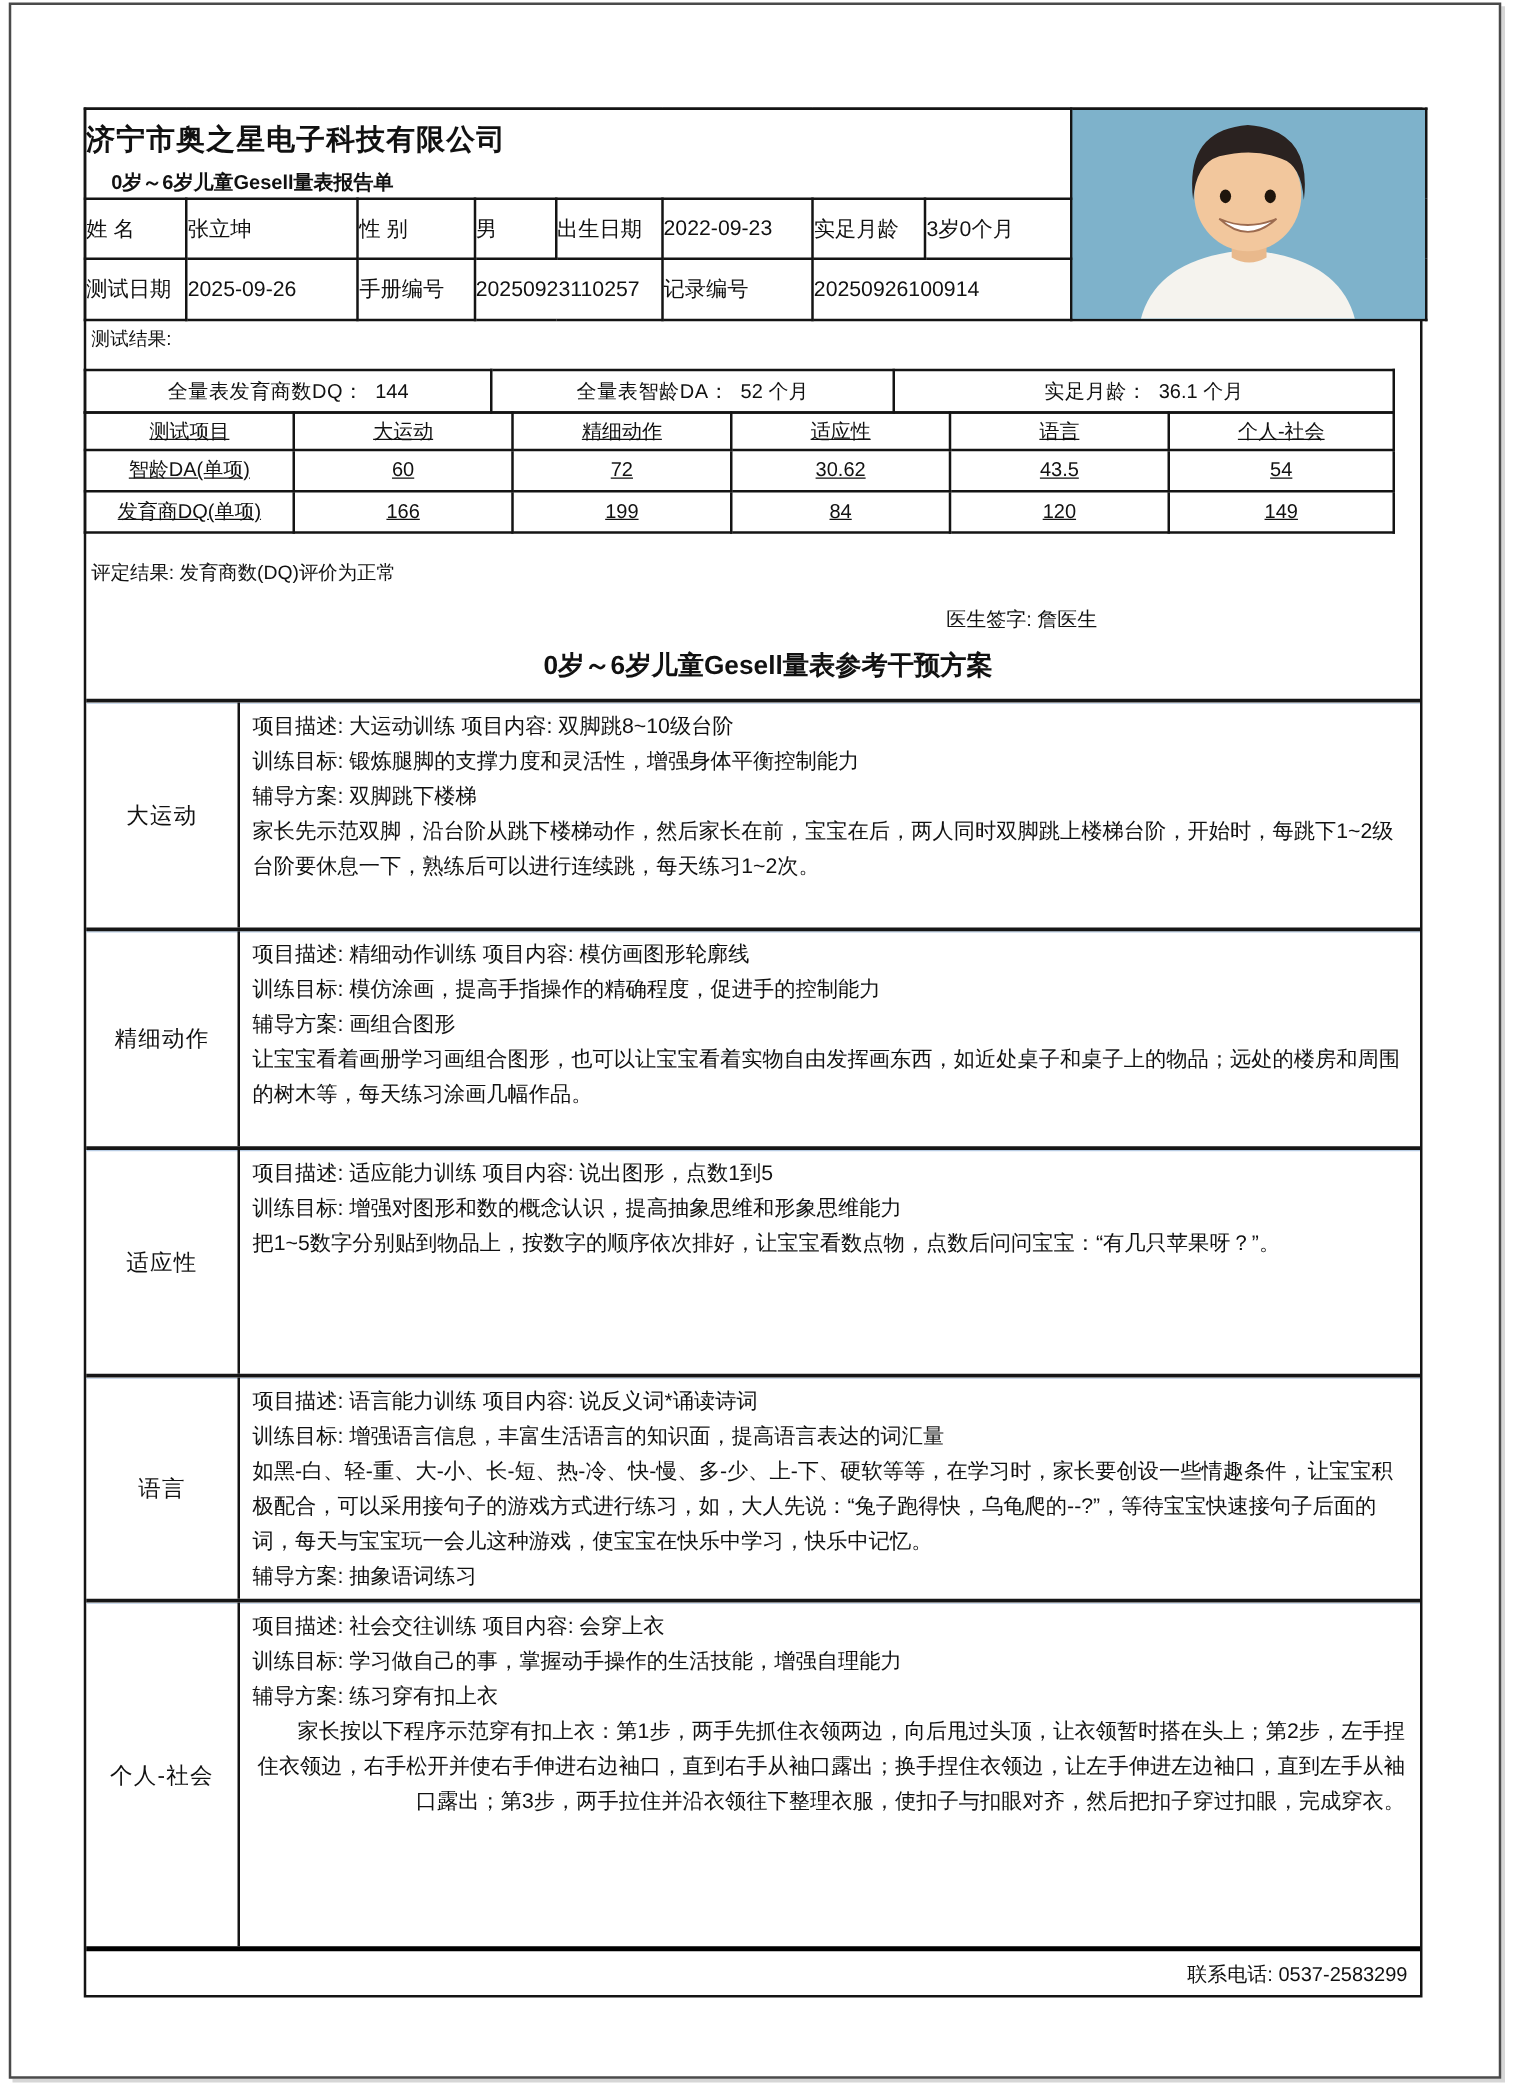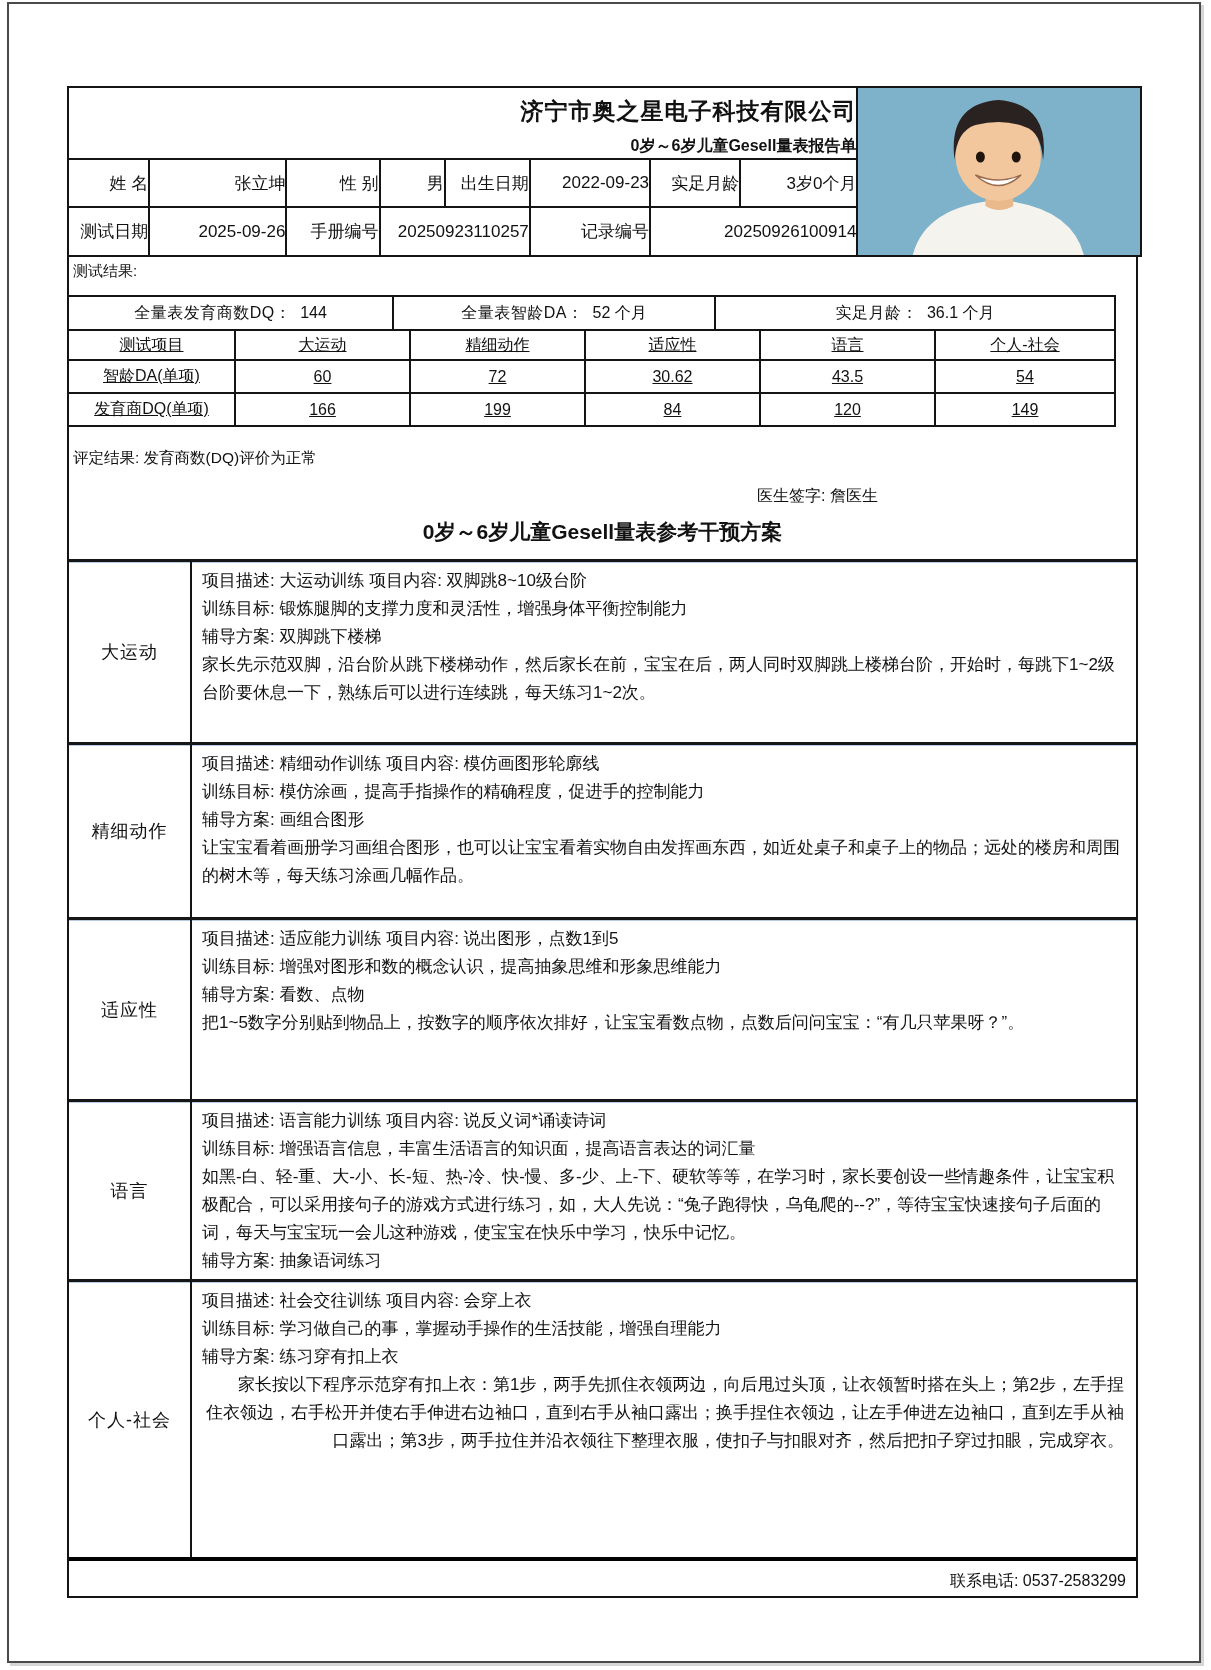--- a/index.html
+++ b/index.html
@@ -11,21 +11,21 @@
   }
   .frame {
     position: absolute; left: 67px; top: 86px; width: 1071px; height: 1512px;
     border: 2px solid #141414;
   }
   
   .header-table {
     position: absolute; left: -2px; top: -2px; width: 1075px;
     border-collapse: collapse; table-layout: fixed;
   }
-  .header-table td { border: 2px solid #141414; text-align: right; vertical-align: middle; font-size: 17px; margin-top: 41px; }
+  .header-table td { border: 2px solid #141414; text-align: left; vertical-align: middle; font-size: 17px; margin-top: 41px; }
   .title-cell { height: 72px; }
   .company { font-size: 23px; font-weight: bold; letter-spacing: 1px; padding-top: 6px; }
   .subtitle { font-size: 16px; font-weight: bold; margin-top: 9px; padding-left: 20px; }
   .hrow3 td { height: 48px; }
   .hrow4 td { height: 49px; }
   .photo-cell { padding: 0; background: #7eb2cb; }
   .photo-cell svg { display: block; width: 100%; height: 167px; }
   
   .results-label { position: absolute; left: 4px; top: 174px; font-size: 15px; }
   .summary-table, .detail-table {
@@ -34,21 +34,21 @@
   .summary-table { top: 207px; width: 1047px; }
   .summary-table td { border: 2px solid #141414; height: 34px; text-align: center; font-size: 16px; }
   .summary-table .lbl { letter-spacing: 0.5px; }
   .summary-table .val { margin-left: 9px; }
   .detail-table { top: 241px; width: 1047px; text-decoration: underline; }
   .detail-table td { border: 2px solid #141414; text-align: center; font-size: 16px; }
   .detail-table .head td { height: 30px; }
   .detail-table .drow td { height: 33px; }
   .evaluation { position: absolute; left: 4px; top: 360px; font-size: 15.5px; }
   .doctor-sign { position: absolute; left: 688px; top: 398px; font-size: 16px; }
-  .plan-title { position: absolute; left: 0; top: 430px; width: 100%; text-align: center; font-size: 21px; font-weight: bold; }
+  .plan-title { position: absolute; left: 12px; top: 430px; width: 100%; text-align: center; font-size: 21px; font-weight: bold; }
   
   .plan-table { position: absolute; left: 0; top: 471px; width: 1067px; }
   .plan-row {
     display: flex; border-top: 3px solid #161616;
     box-shadow: inset 0 1px 0 #b8cce4;
   }
   .plan-label {
     width: 123px; min-width: 123px; border-right: 2px solid #141414;
     display: flex; align-items: center; justify-content: center;
     font-size: 18px; letter-spacing: 1px;
@@ -205,21 +205,20 @@
         <p>辅导方案: 画组合图形</p>
         <p>让宝宝看着画册学习画组合图形，也可以让宝宝看着实物自由发挥画东西，如近处桌子和桌子上的物品；远处的楼房和周围的树木等，每天练习涂画几幅作品。</p>
       </div>
     </div>
 
     <div class="plan-row" style="height:182px">
       <div class="plan-label">适应性</div>
       <div class="plan-body">
         <p>项目描述: 适应能力训练   项目内容: 说出图形，点数1到5</p>
         <p>训练目标: 增强对图形和数的概念认识，提高抽象思维和形象思维能力</p>
-        <p>辅导方案: 看数、点物</p>
         <p>把1~5数字分别贴到物品上，按数字的顺序依次排好，让宝宝看数点物，点数后问问宝宝：“有几只苹果呀？”。</p>
       </div>
     </div>
 
     <div class="plan-row" style="height:180px">
       <div class="plan-label">语言</div>
       <div class="plan-body">
         <p>项目描述: 语言能力训练   项目内容: 说反义词*诵读诗词</p>
         <p>训练目标: 增强语言信息，丰富生活语言的知识面，提高语言表达的词汇量</p>
         <p>如黑-白、轻-重、大-小、长-短、热-冷、快-慢、多-少、上-下、硬软等等，在学习时，家长要创设一些情趣条件，让宝宝积极配合，可以采用接句子的游戏方式进行练习，如，大人先说：“兔子跑得快，乌龟爬的--?”，等待宝宝快速接句子后面的词，每天与宝宝玩一会儿这种游戏，使宝宝在快乐中学习，快乐中记忆。</p>

